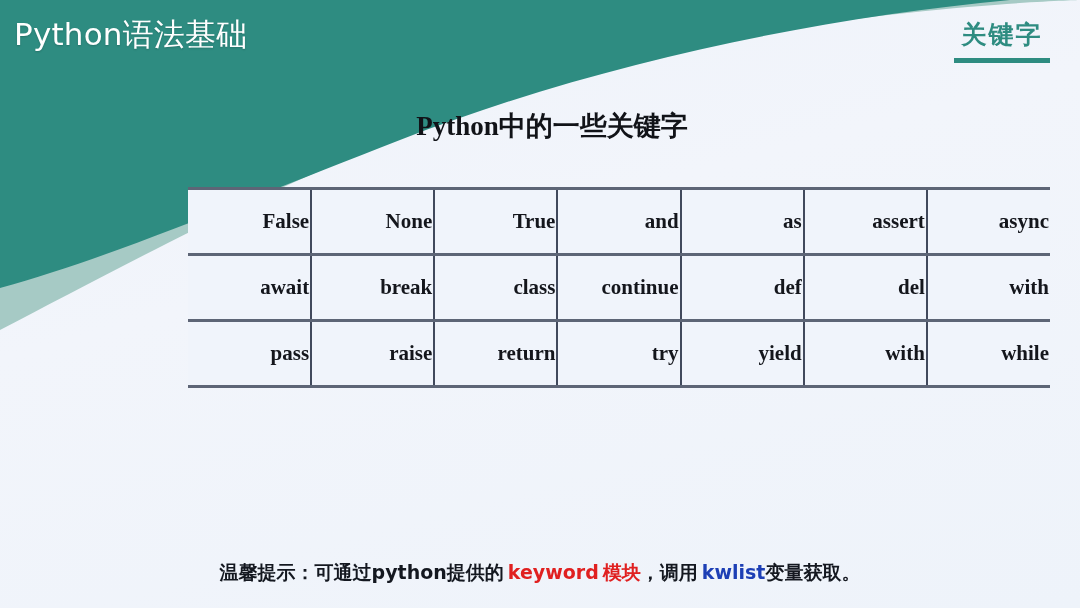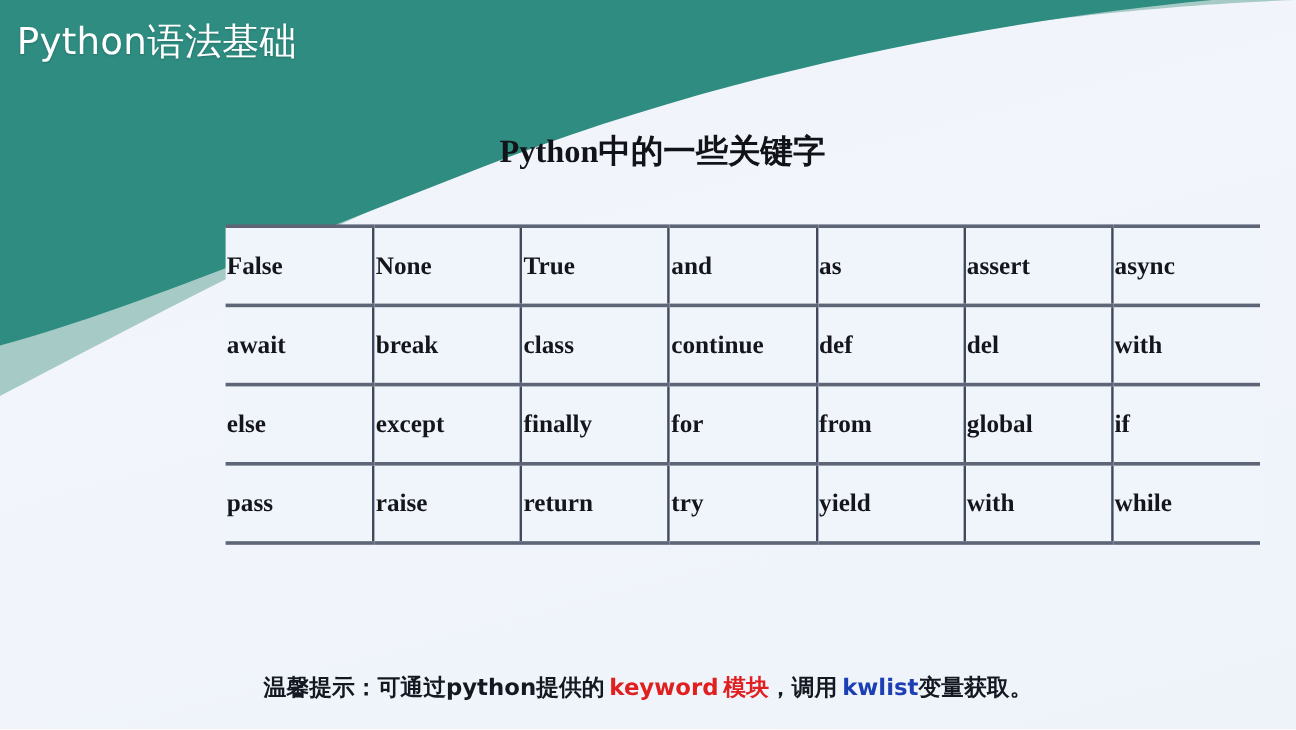--- a/index.html
+++ b/index.html
@@ -84,21 +84,21 @@
     top: 187px;
     width: 862px;
   }
   table.kw {
     border-collapse: collapse;
     width: 862px;
     table-layout: fixed;
   }
   table.kw td {
     height: 61px;
-    text-align: left;
+    text-align: right;
     vertical-align: middle;
     font-family: "Liberation Serif", "DejaVu Serif", serif;
     font-size: 21px;
     font-weight: bold;
     color: #14161c;
     background: #f0f4fb;
     border-left: 2px solid #41495c;
     border-right: 2px solid #41495c;
     border-top: 3px solid #5d6576;
     border-bottom: 3px solid #5d6576;
@@ -144,20 +144,24 @@
 
   <svg id="bg-curves" viewBox="0 0 1080 608" preserveAspectRatio="none">
 
     <path d="M 0,0 L 1080,0 C 1080,0 760,8 510,95 C 300,168 120,268 0,330 Z" fill="#a6cac5"></path>
 
     <path d="M 0,0 L 1010,0 C 820,18 600,62 400,140 C 240,202 110,258 0,288 Z" fill="#2e8c81"></path>
   </svg>
 
   <div id="deck-title">Python语法基础</div>
 
+  <div id="section-label-wrap">
+    <div id="section-label">关键字</div>
+    <div id="section-underline"></div>
+  </div>
 
   <div id="slide-heading">Python中的一些关键字</div>
 
   <div id="keyword-table-wrap">
     <table class="kw" id="keyword-table">
       <tbody id="keyword-table-body">
           <tr>
             <td>False</td>
             <td>None</td>
             <td>True</td>
@@ -169,29 +173,20 @@
           <tr>
             <td>await</td>
             <td>break</td>
             <td>class</td>
             <td>continue</td>
             <td>def</td>
             <td>del</td>
             <td>with</td>
           </tr>
           <tr>
-            <td>else</td>
-            <td>except</td>
-            <td>finally</td>
-            <td>for</td>
-            <td>from</td>
-            <td>global</td>
-            <td>if</td>
-          </tr>
-          <tr>
             <td>pass</td>
             <td>raise</td>
             <td>return</td>
             <td>try</td>
             <td>yield</td>
             <td>with</td>
             <td>while</td>
           </tr>
         </tbody>
     </table>

